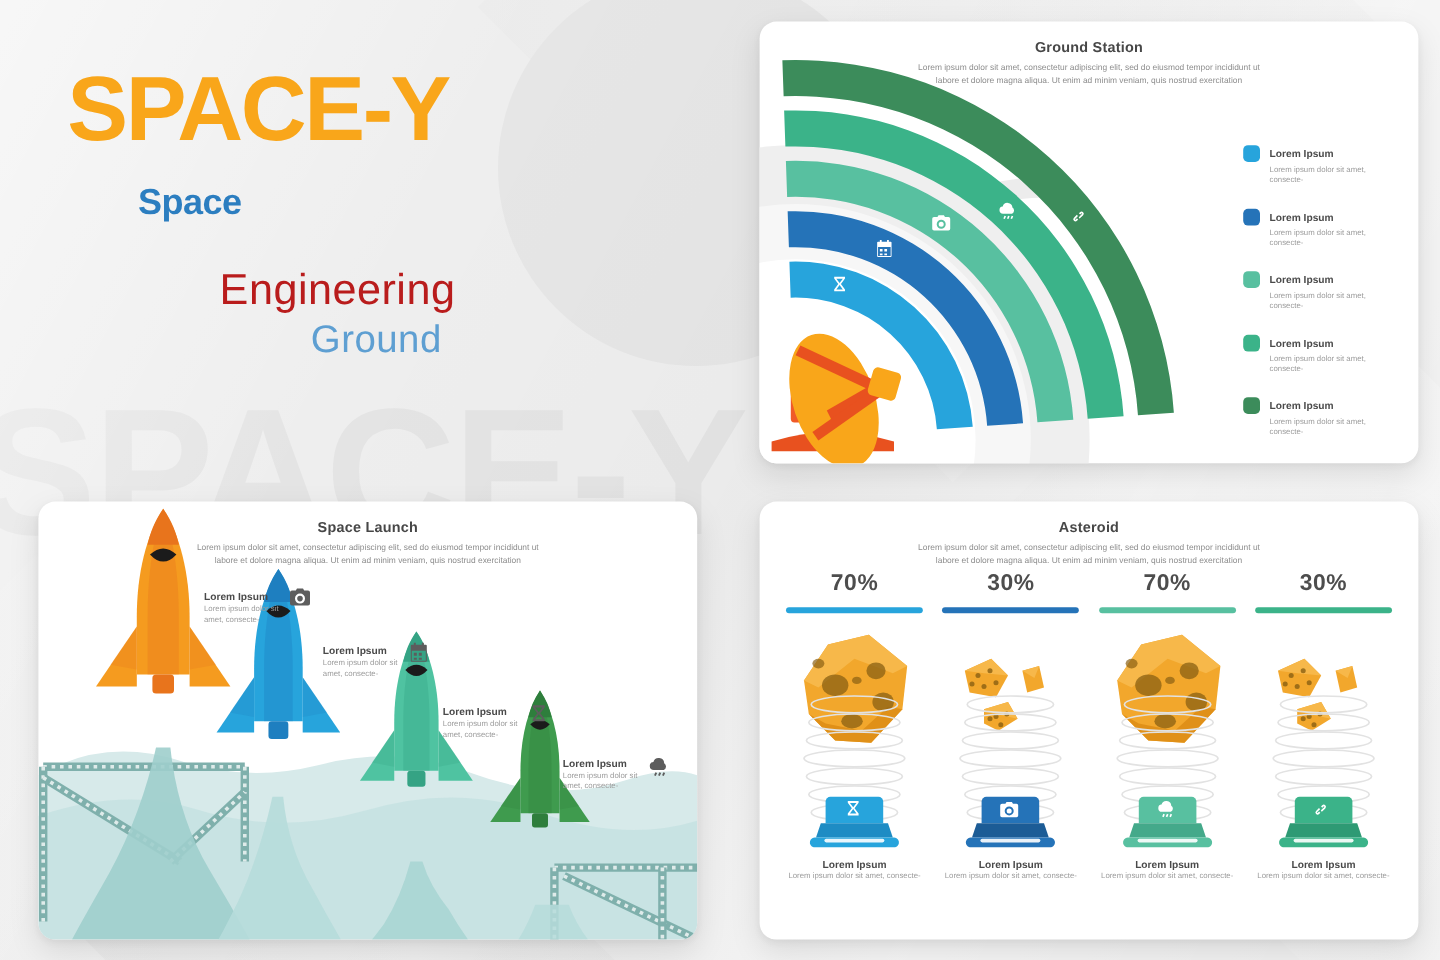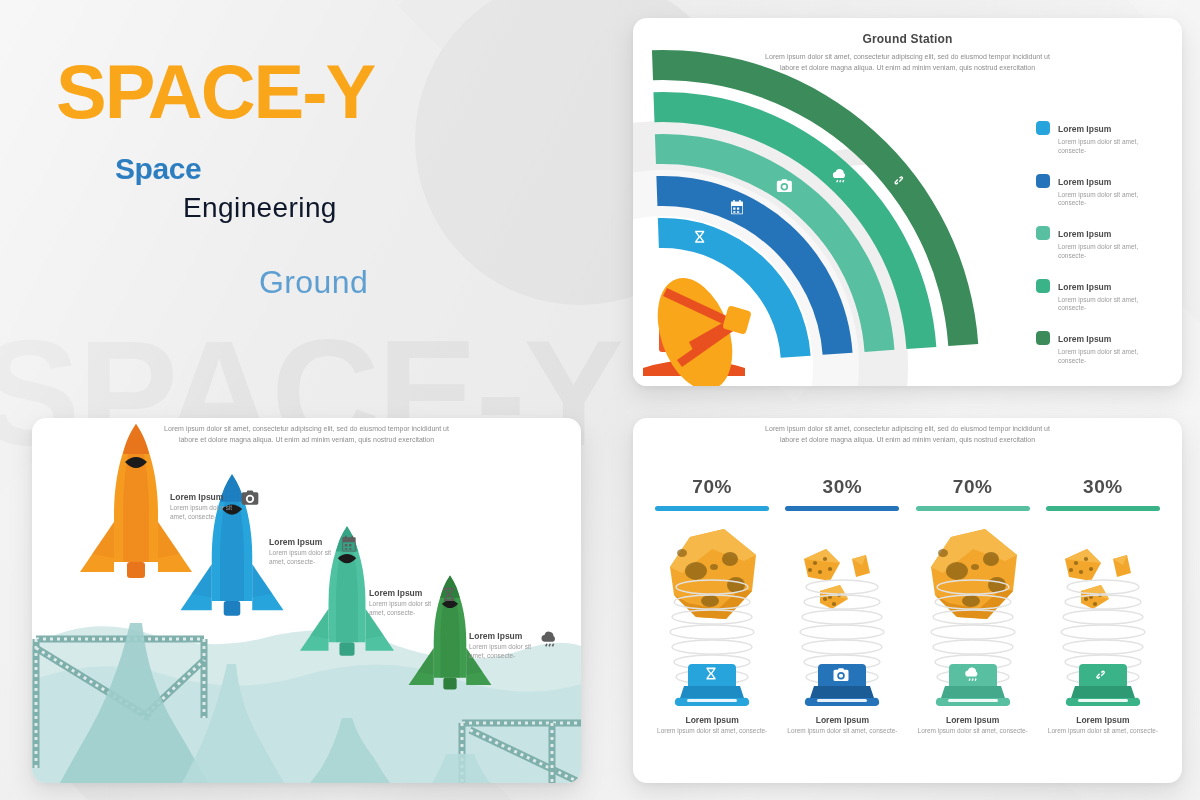--- a/index.html
+++ b/index.html
@@ -88,22 +88,22 @@
   .hero-ver {
     position: absolute; left: 470px; top: 38px;
     font-size: 42px; font-weight: 300; letter-spacing: 1px;
     color: #3C8BC8;
   }
   .hero-l1 {
     position:absolute; left: 115px; top: 152px;
     font-size: 30px; font-weight: 800; color: #2C7EC0; letter-spacing: -.4px;
   }
   .hero-l2 {
-    position:absolute; left: 183px; top: 192px;
-    font-size: 28px; font-weight: 300; color: #0f172a; letter-spacing: .4px;
+    position:absolute; left: 183px; top: 220px;
+    font-size: 36px; font-weight: 300; color: #b91c1c; letter-spacing: .4px;
   }
   .hero-l3 {
     position:absolute; left: 259px; top: 264px;
     font-size: 32px; font-weight: 300; color: #5E9FD2; letter-spacing: .4px;
   }
   .hero-l4 {
     position:absolute; left: 331px; top: 320px;
     font-size: 34px; font-weight: 800; color: #2C7EC0; letter-spacing: -.4px;
   }
 
@@ -244,20 +244,21 @@
           <span class="legend-sw" style="background:#3C8C5B"></span>
        <span>
          <span class="legend-head">Lorem Ipsum</span>
          <span class="legend-sub" style="display:block">Lorem ipsum dolor sit amet, consecte-</span>
        </span>
         </div>
       </div>
   </div>
 
   <div class="panel" id="panel-launch">
+    <div class="panel-title">Space Launch</div>
     <div class="panel-desc">Lorem ipsum dolor sit amet, consectetur adipiscing elit, sed do eiusmod tempor incididunt ut labore et dolore magna aliqua. Ut enim ad minim veniam, quis nostrud exercitation</div>
 
     <svg id="launch-graphic" viewBox="0 0 549 365">
 
       <g>
         <path d="M 0 228 Q 55 196 118 216 Q 175 234 232 220 Q 300 202 360 226 Q 430 252 490 232 Q 525 220 549 228 L 549 365 L 0 365 Z" fill="#D7EAEA"></path>
         <path d="M 0 262 Q 70 238 130 256 Q 200 278 270 258 Q 350 234 420 260 Q 490 284 549 266 L 549 365 L 0 365 Z" fill="#C6E2E2" opacity=".85"></path>
       </g>
 
       <g id="trusses">
@@ -370,20 +371,21 @@
         </div>
         <div class="launch-icon-wrap" style="left: 507px; top: 212px;">
           <svg viewBox="0 0 24 24" width="20" height="20">
             <path d="M7 14a4 4 0 01-.4-7.98A5.5 5.5 0 0117.4 7.2 3.9 3.9 0 0117 14H7zm1.6 2.2l-1.3 3.1 1.7.7 1.3-3.1-1.7-.7zm4 0l-1.3 3.1 1.7.7 1.3-3.1-1.7-.7zm4 0l-1.3 3.1 1.7.7 1.3-3.1-1.7-.7z" fill="#5d5d5d"></path>
           </svg>
         </div>
       </div>
   </div>
 
   <div class="panel" id="panel-asteroid">
+    <div class="panel-title">Asteroid</div>
     <div class="panel-desc">Lorem ipsum dolor sit amet, consectetur adipiscing elit, sed do eiusmod tempor incididunt ut labore et dolore magna aliqua. Ut enim ad minim veniam, quis nostrud exercitation</div>
     <div id="ast-cols">
         <div class="ast-col">
           <div class="ast-pct">70%</div>
        <div class="ast-bar" style="background:#27A4DC"></div>
        <div class="ast-rock">
           <div style="position:absolute;left:0;top:0">
               <svg viewBox="0 0 120 120" width="120" height="120">
       <path d="M 18 52 L 38 22 L 72 14 L 104 40 L 100 76 L 74 104 L 44 102 L 22 80 Z" fill="#F2A72C"></path>
       <path d="M 18 52 L 38 22 L 72 14 L 104 40 L 92 46 L 60 34 L 30 58 Z" fill="#F7B84A"></path>

